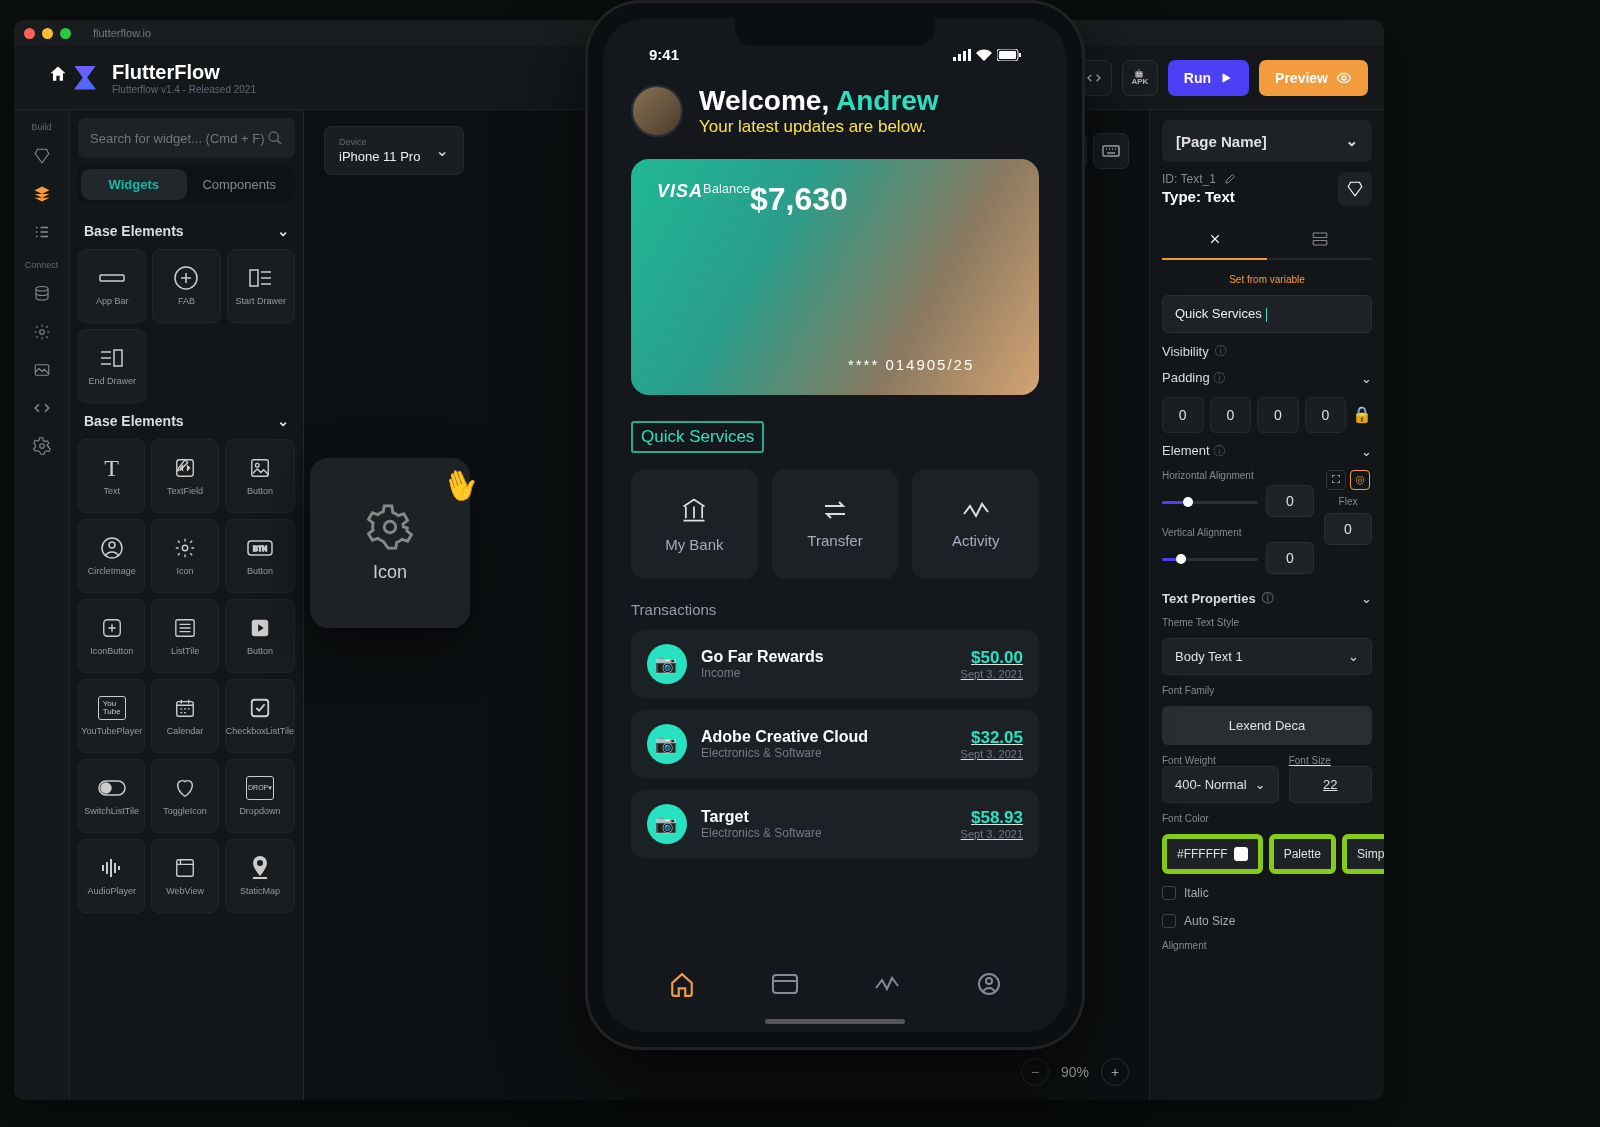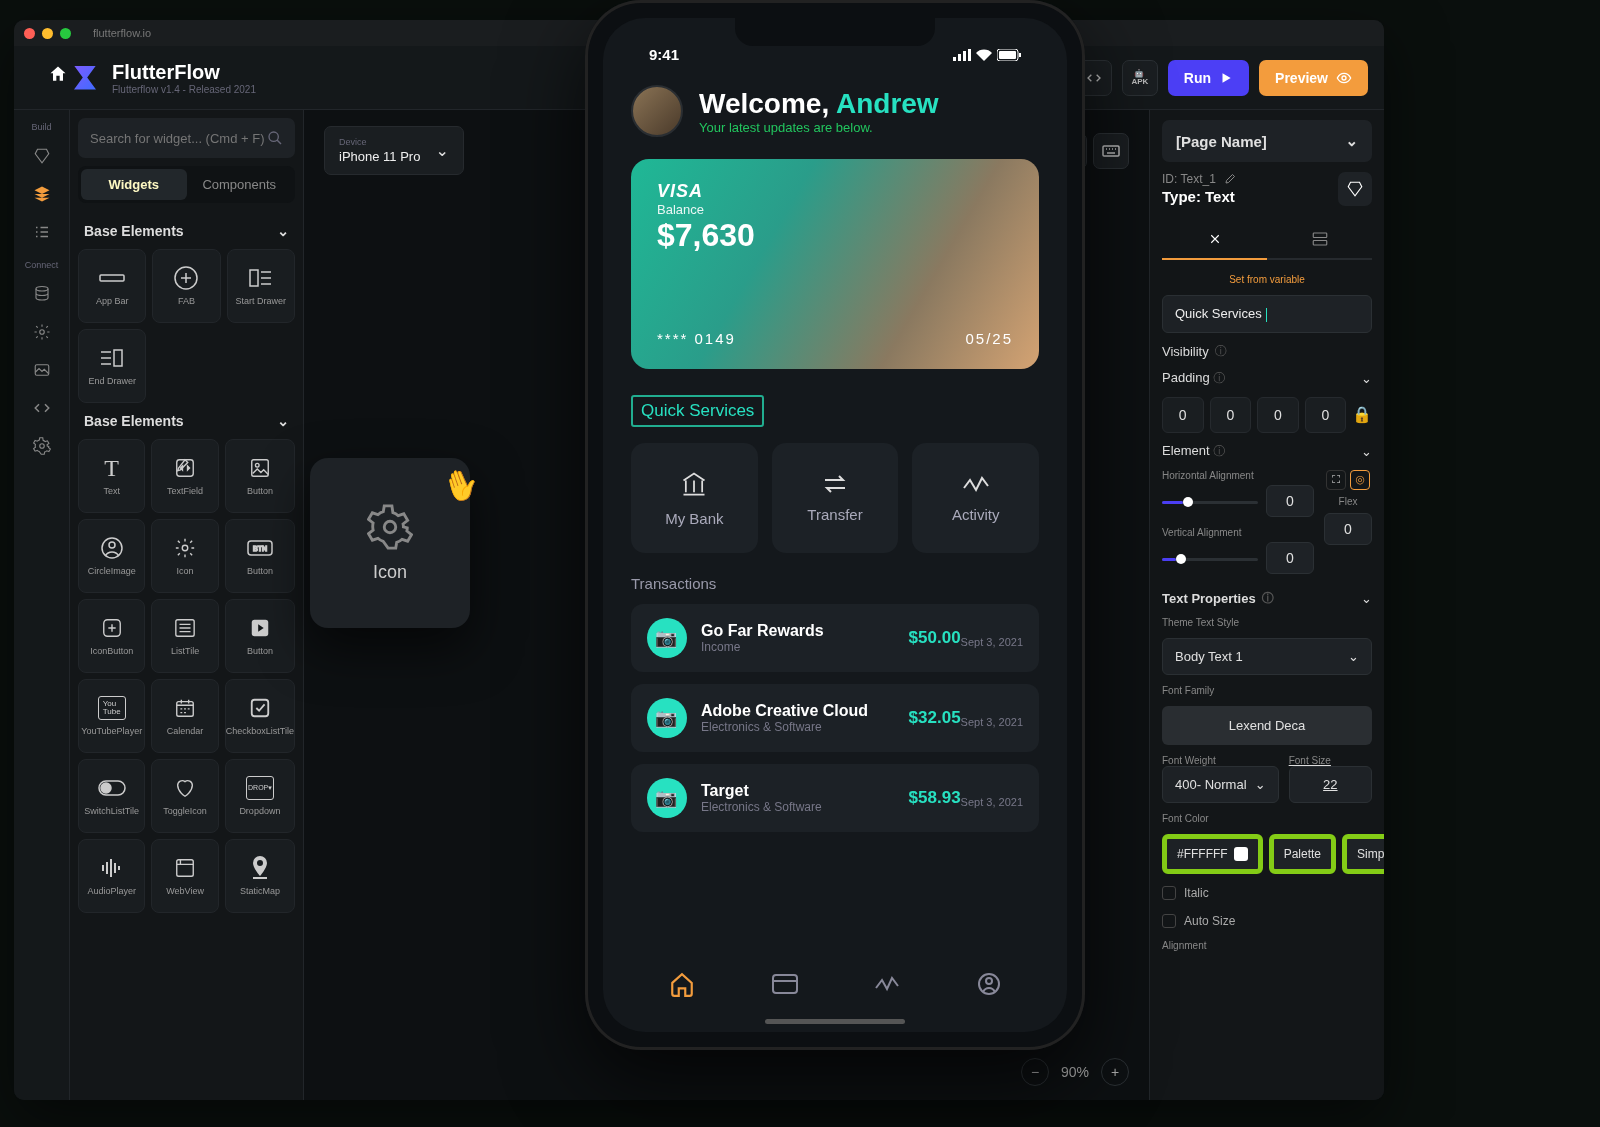--- a/index.html
+++ b/index.html
@@ -27,21 +27,21 @@
 .rail-sec { font-size:9px; color:#667; text-align:center; margin:8px 0 4px;}
 .rail-ic { width:36px; height:36px; display:flex; align-items:center; justify-content:center; border-radius:6px; color:#888; cursor:pointer; font-size:17px;}
 .rail-ic.act { color:#F39C3D; }
 .rail-ic.home { color:#fff; position:absolute; top:36px; left:26px;}
 
 .leftpanel { width: 234px; background:#131618; border-right:1px solid #22262a; display:flex; flex-direction:column; padding: 0 8px;}
 .search-wrap{ margin:8px 0; background:#1e2226; border-radius:7px; height:40px; display:flex; align-items:center; padding:0 12px; color:#667;}
 .search-inp{ flex:1; background:none; border:none; outline:none; color:#bbb; font-size:13px;}
 .tabsrow{ display:flex; background:#0f1214; border-radius:8px; padding:3px; margin-bottom:10px;}
 .tabbtn{ flex:1; text-align:center; padding:8px 0; font-size:13px; color:#888; border-radius:6px; cursor:pointer;}
-.tabbtn.act{ background:#22272b; color:#fef9c3; font-weight:600;}
+.tabbtn.act{ background:#22272b; color:#14b8a6; font-weight:600;border-radius:9px;}
 .grp-head{ display:flex; align-items:center; justify-content:space-between; padding:10px 6px; font-size:14px; color:#ddd; font-weight:600;}
 .widget-grid{ display:grid; grid-template-columns:repeat(3,1fr); gap:6px;}
 .wgt{ background:#191d20; border:1px solid #22262a; border-radius:8px; height:74px; display:flex; flex-direction:column; align-items:center; justify-content:center; gap:6px; cursor:grab;}
 .wgt-ic{ width:28px; height:24px; display:flex; align-items:center; justify-content:center; color:#ccc; font-size:20px;}
 .wgt-lbl{ font-size:9px; color:#999; text-align:center;}
 
 .canvas { flex:1; background:#0d1012; position:relative; padding:16px 20px;}
 .devrow{ display:flex; gap:16px; align-items:center;}
 .devsel{ background:#1a1e21; border:1px solid #262a2e; border-radius:7px; padding:10px 14px; min-width:140px; display:flex; justify-content:space-between; align-items:center; cursor:pointer;}
 .devsel-col{ display:flex; flex-direction:column; gap:2px;}
@@ -96,38 +96,38 @@
 
 .phone{ position:absolute; left:585px; top:0px; width:500px; height:1050px; background:#0c0f12; border-radius:56px; box-shadow:0 30px 80px rgba(0,0,0,.7), inset 0 0 0 3px #222; padding:18px; z-index:20;}
 .screen{ width:100%; height:100%; background:#14181c; border-radius:42px; overflow:hidden; position:relative; padding:24px 28px 0;}
 .notch{ position:absolute; top:0; left:50%; transform:translateX(-50%); width:200px; height:28px; background:#0c0f12; border-radius:0 0 18px 18px;}
 .statusbar{ display:flex; justify-content:space-between; font-size:15px; font-weight:600; color:#fff; padding:4px 18px 14px;}
 .status-ic{ display:flex; gap:5px; align-items:center;}
 .wel{ display:flex; gap:16px; align-items:center; margin-top:8px;}
 .avatar{ width:52px; height:52px; border-radius:50%; background:linear-gradient(135deg,#8a7355,#4a3a2a); border:2px solid #2a2e32;}
 .wel-t{ font-size:28px; font-weight:700; color:#fff;}
 .wel-n{ color:#27E1C1;}
-.wel-s{ font-size:13px; color:#22c55e;}
-.card{ margin-top:22px; height:210px; border-radius:18px; background:linear-gradient(120deg,#1fb896 0%,#2a9d8a 35%,#8a7960 70%,#d4a373 100%); padding:22px 26px; color:#fff; display:flex; flex-direction:column;}
+.wel-s{ font-size:17px; color:#fde047;}
+.card{ margin-top:22px; height:236px; border-radius:18px; background:linear-gradient(120deg,#1fb896 0%,#2a9d8a 35%,#8a7960 70%,#d4a373 100%); padding:22px 26px; color:#fff; display:flex; }
 .visa{ font-size:18px; font-weight:800; font-style:italic; letter-spacing:1px;}
 .bal-l{ font-size:13px; opacity:.9;}
 .bal-v{ font-size:32px; font-weight:700;}
 .card-bot{ margin-top:auto; display:flex; justify-content:space-between; font-size:15px; letter-spacing:2px;}
 .qs-lbl{ display:inline-block; margin-top:26px; padding:4px 8px; font-size:17px; color:#27E1C1; border:2px solid #21ad90; border-radius:3px;}
 .svcrow{ display:flex; gap:14px; margin-top:16px;}
 .svc{ flex:1; height:110px; background:#1c2126; border-radius:14px; display:flex; flex-direction:column; align-items:center; justify-content:center; gap:12px;}
 .svc-ic{ font-size:26px; color:#ddd;}
 .svc-l{ font-size:15px; color:#aab;}
 .tx-h{ margin-top:22px; font-size:15px; color:#99a;}
 .tx{ margin-top:12px; background:#1c2126; border-radius:12px; padding:14px 16px; display:flex; align-items:center; gap:14px;}
 .tx-ic{ width:40px; height:40px; background:#27E1C1; border-radius:50%; display:flex; align-items:center; justify-content:center; color:#0a3a30; font-size:18px;}
 .tx-mid{ flex:1; display:flex; flex-direction:column;}
 .tx-t{ font-size:16px; font-weight:600; color:#fff;}
 .tx-c{ font-size:12px; color:#778;}
-.tx-r{ display:flex; flex-direction:row; align-items:flex-end;}
+.tx-r{ display:flex; flex-direction:column; align-items:flex-end;text-decoration:underline;}
 .tx-a{ font-size:17px; font-weight:700; color:#27E1C1;}
 .tx-d{ font-size:11px; color:#778;}
 .nav{ position:absolute; bottom:18px; left:28px; right:28px; height:60px; display:flex; justify-content:space-around; align-items:center;}
 .nav-ic{ font-size:24px; color:#889; cursor:pointer;}
 .nav-ic.act{ color:#F39C3D;}
 .home-ind{ position:absolute; bottom:8px; left:50%; transform:translateX(-50%); width:140px; height:5px; background:#555; border-radius:3px;}
 
 svg{display:block;}
 </style>
 </head>

